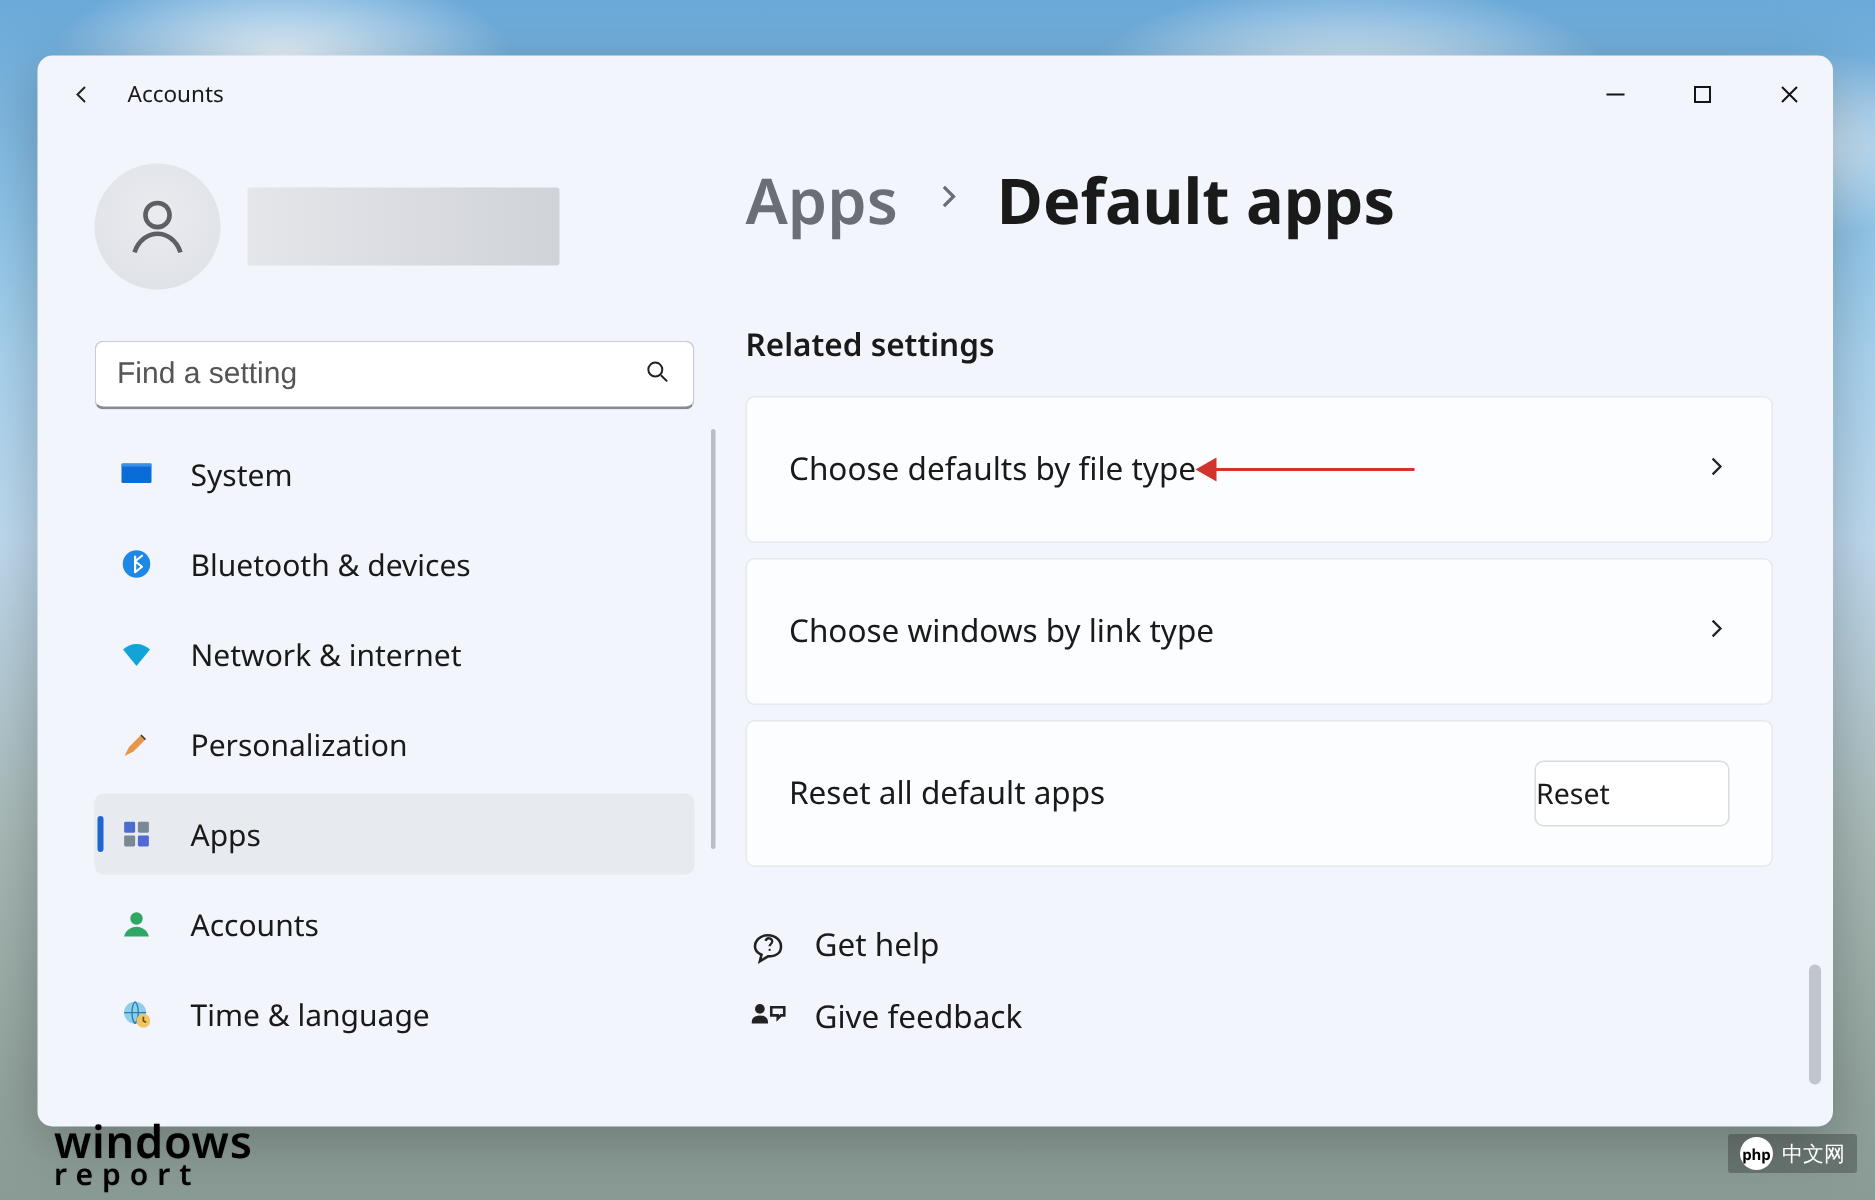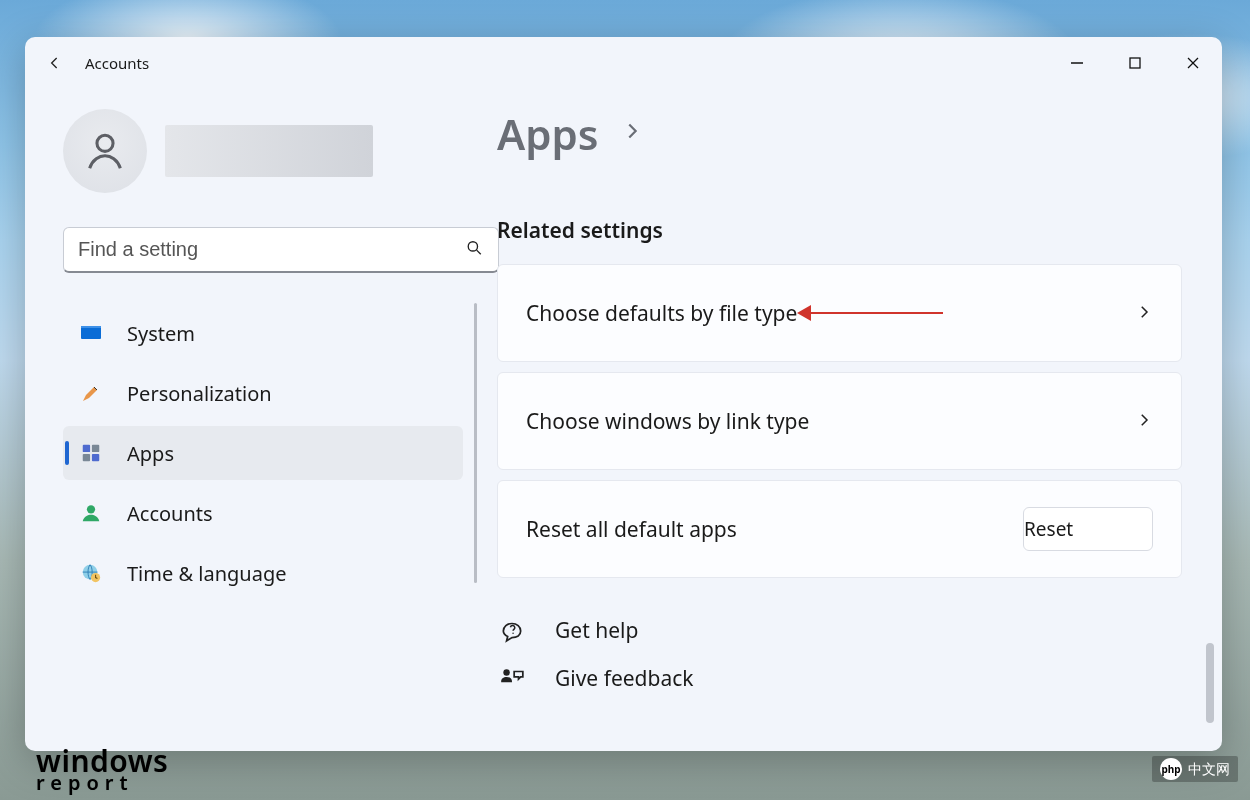--- a/index.html
+++ b/index.html
@@ -45,21 +45,21 @@
     width: 462px; padding: 0 12px 0 38px;
     display:flex; flex-direction:column;
   }
   .profile { display:flex; align-items:center; gap:18px; margin: 20px 0 34px 0; }
   .avatar {
     width: 84px; height: 84px; border-radius:50%;
     background: radial-gradient(circle at 50% 40%, #e9ebef, #dde0e6);
     display:flex; align-items:center; justify-content:center; color:#6e6e73;
   }
   .username-block { width: 208px; height: 52px; background: linear-gradient(90deg,#e4e6ea,#d0d3d9); border-radius:2px; }
-  .search-wrap { position:relative; width: 436px; margin-bottom: 30px; }
+  .search-wrap { position:relative; width: 400px; margin-bottom: 13px; }
   .search {
     width: 100%; height: 46px;
     border: 1px solid #c8ccd4; border-bottom: 2px solid #868a92;
     border-radius: 6px; background:#fff;
     font-size: 20px; color:#1a1a1a;
     padding: 0 44px 0 14px; outline:none;
   }
   .search::placeholder{color:#555;}
   .search-icon { position:absolute; right:16px; top:50%; transform:translateY(-50%); color:#222; }
   .nav { display:flex; flex-direction:column; gap:0; position:relative;justify-content:flex-end; }
@@ -96,21 +96,21 @@
     height: 98px; display:flex; align-items:center; padding: 0 28px;
     font-size: 21px; color:#1a1a1a; cursor:pointer; position:relative;
   }
   .card .chev { margin-left:auto; color:#333; }
   .card.nohover{cursor:default;}
   .reset-btn {
     margin-left:auto; width:130px; height:44px; background:#fff; border:1px solid #d8dbe2; border-radius:6px;
     font-size:19px; display:flex; align-items:center; cursor:pointer;
   }
   .footer { margin-top: 38px; display:flex; flex-direction:column; gap:20px; }
-  .footer-link { display:flex; align-items:center; gap:28px; font-size:21px; color:#1a1a1a; cursor:pointer; }
+  .footer-link { display:flex; align-items:center; gap:16px; font-size:21px; color:#1a1a1a; cursor:pointer; }
   .footer-icon { width:30px; display:flex; justify-content:center; color:#333; }
   .red-arrow {
     position:absolute; left:305px; top:50%; transform:translateY(-50%);
     width:140px; height:2px; background:#d0342c;
   }
   .red-arrow::before{
     content:""; position:absolute; left:-14px; top:-7px;
     border: 8px solid transparent; border-right:14px solid #d0342c;
   }
   
@@ -185,21 +185,38 @@
         <div class="nav-item">
           <span class="nav-icon">
             <svg width="24" height="24" viewBox="0 0 24 24">
                 <rect x="2" y="5" width="20" height="13" rx="1" fill="#0a6cd6"></rect>
                 <rect x="2" y="5" width="20" height="2" fill="#3d90e8"></rect>
               </svg>
           </span>
           <span>System</span>
         </div>
 
-
+        <div class="nav-item">
+          <span class="nav-icon">
+            <svg width="22" height="22" viewBox="0 0 24 24">
+                <circle cx="12" cy="12" r="10" fill="#1e88e5"></circle>
+                <path d="M11 6v12l5-4-5-4 5-4-5 4v-4" fill="none" stroke="#fff" stroke-width="1.6" stroke-linejoin="round"></path>
+              </svg>
+          </span>
+          <span>Bluetooth &amp; devices</span>
+        </div>
+
+        <div class="nav-item">
+          <span class="nav-icon">
+            <svg width="24" height="24" viewBox="0 0 24 24" fill="#14a3d9">
+                <path d="M12 20l9-11c-5-5-13-5-18 0l9 11z"></path>
+              </svg>
+          </span>
+          <span>Network &amp; internet</span>
+        </div>
 
         <div class="nav-item">
           <span class="nav-icon">
             <svg width="24" height="24" viewBox="0 0 24 24">
                 <path d="M4 20l3-6 8-8 3 3-8 8-6 3z" fill="#e8964a"></path>
                 <path d="M15 6l3 3" stroke="#333" stroke-width="1"></path>
               </svg>
           </span>
           <span>Personalization</span>
         </div>
@@ -241,20 +258,21 @@
     </div>
 
     <div class="main">
       <div class="breadcrumb">
         <span class="bc-link">Apps</span>
         <span class="bc-sep">
           <svg width="22" height="22" viewBox="0 0 24 24" fill="none" stroke="#6a6e76" stroke-width="2.4">
               <path d="M9 5l7 7-7 7"></path>
             </svg>
         </span>
+        <span class="bc-current">Default apps</span>
       </div>
 
       <div class="section-title">Related settings</div>
 
       <div class="cards">
         <div class="card">
           <span>Choose defaults by file type</span>
           <div class="red-arrow"></div>
           <span class="chev">
             <svg width="18" height="18" viewBox="0 0 24 24" fill="none" stroke="#222" stroke-width="2">

